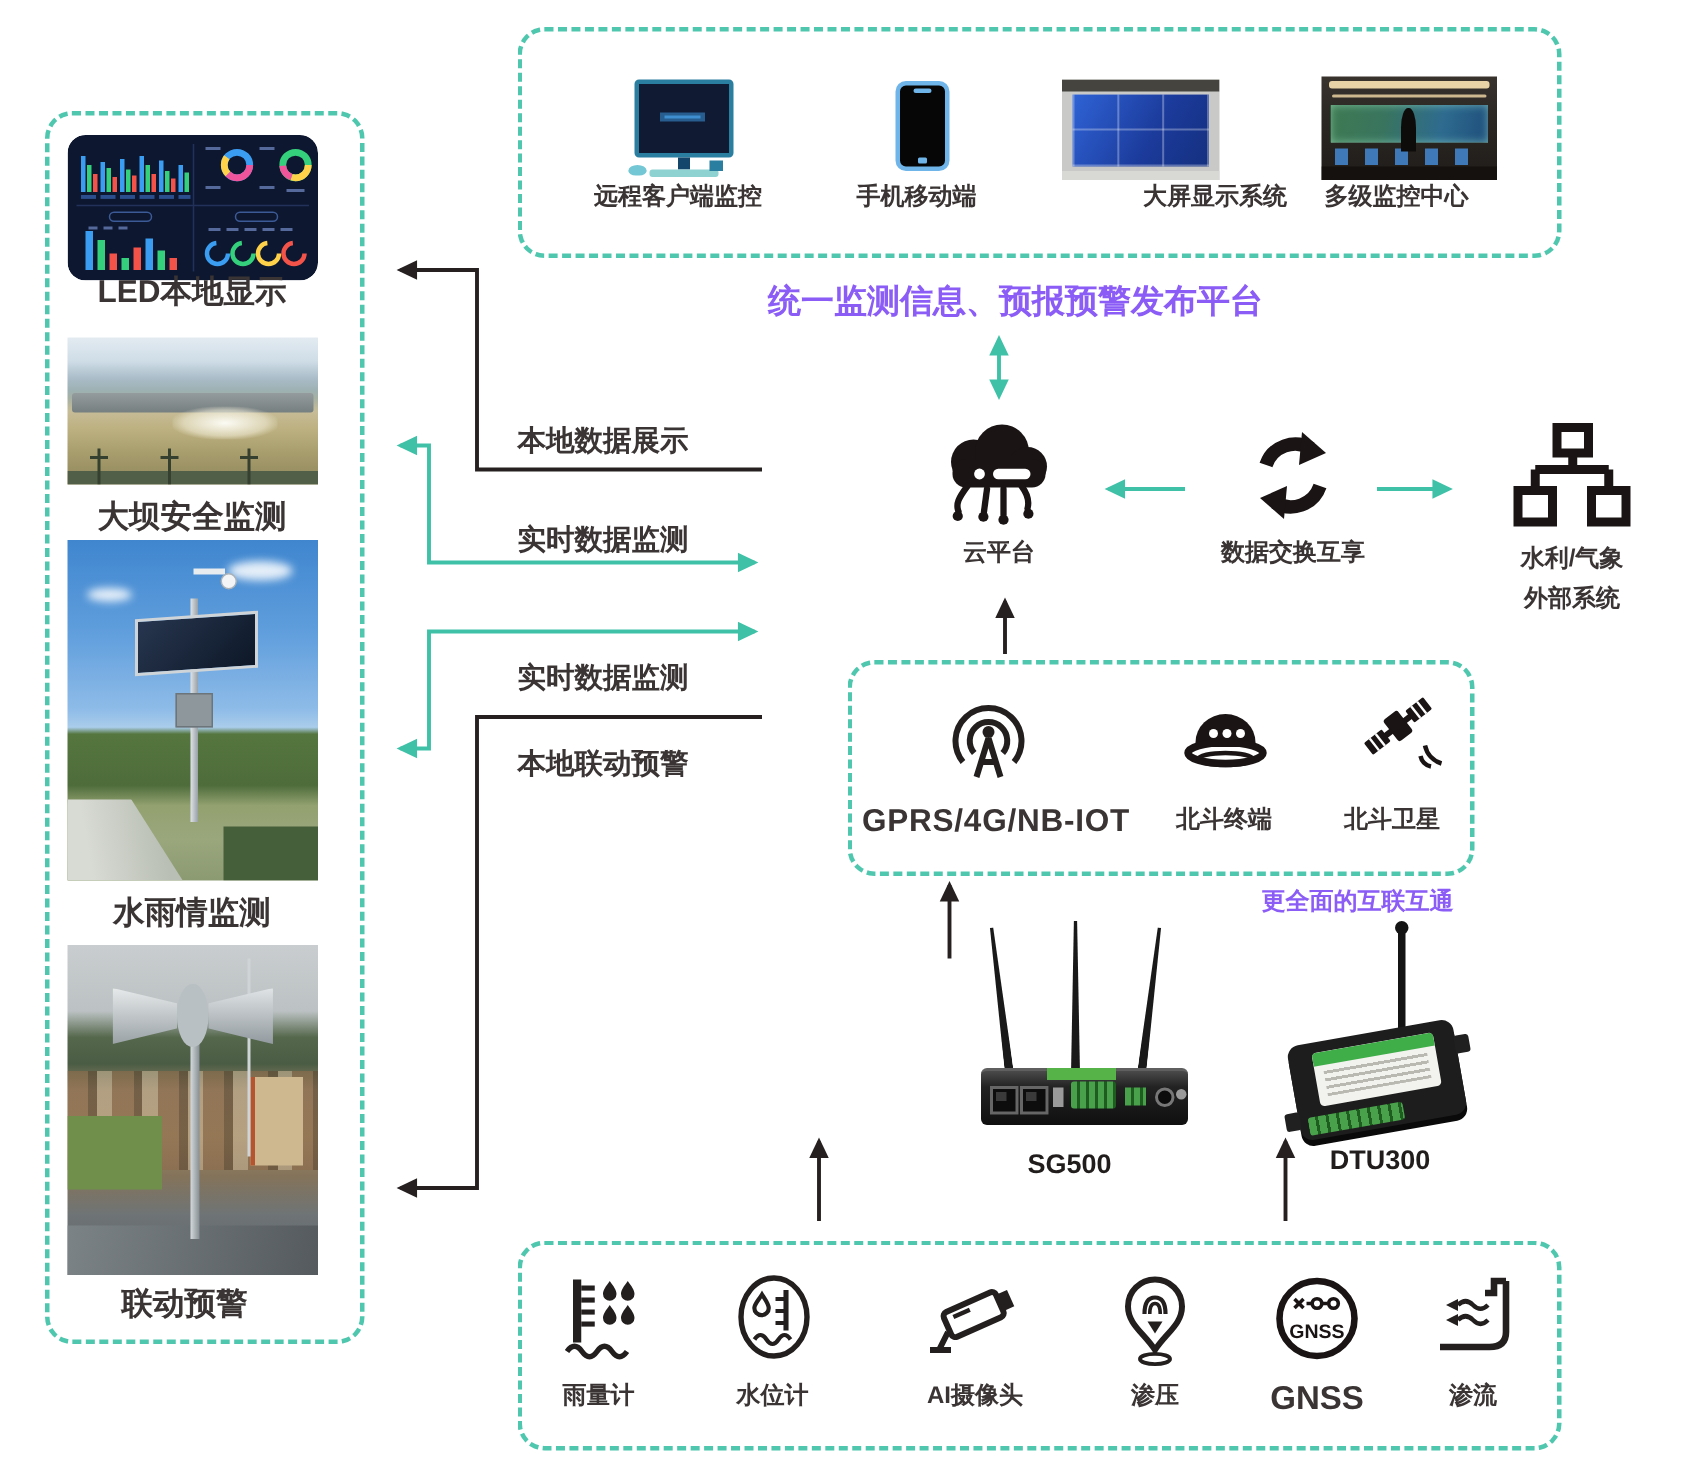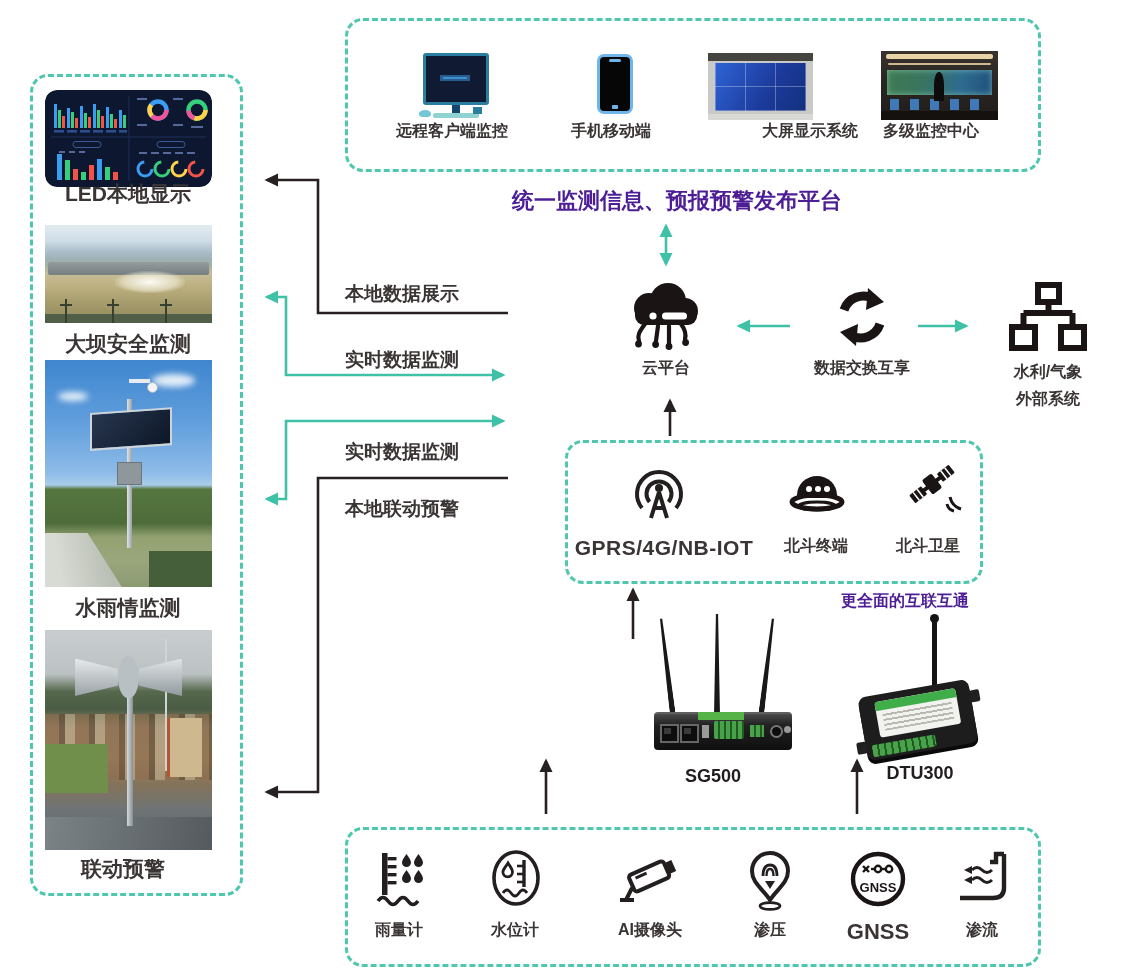--- a/index.html
+++ b/index.html
@@ -4,21 +4,21 @@
 <style>
   html,body{margin:0;padding:0;background:#ffffff;}
   .stage{position:relative;width:1128px;height:973px;background:#fff;overflow:hidden;
          font-family:"Liberation Sans","DejaVu Sans",sans-serif;}
   .abs{position:absolute;}
   .wires{position:absolute;left:0;top:0;pointer-events:none;}
   .dashed-box{position:absolute;border:3px dashed #4ec7ae;border-radius:18px;background:#fff;}
   .lbl{position:absolute;font-weight:700;color:#3a3434;white-space:nowrap;transform:translateX(-50%);}
   .lbl-left{position:absolute;font-weight:700;color:#3a3434;white-space:nowrap;}
   .s19{font-size:19px;} .s20{font-size:16px;} .s21{font-size:21px;} .s22{font-size:22px;}
-  .cap{font-weight:800;color:#4c1d95;}
+  .cap{font-weight:800;color:#8b5cf6;}
   .devlbl{font-size:18px;font-weight:800;color:#211d1d;}
   .photo{position:absolute;overflow:hidden;}
   
   .img-dam{background:linear-gradient(180deg,#e3ebf1 0%,#cfdde7 16%,#a9bcc8 28%,#9db1b3 36%,#a4b0a4 41%,#c6bc97 50%,#bdb181 62%,#a89d6d 78%,#8f875c 100%);}
   .dam-band{position:absolute;left:2%;right:2%;top:38%;height:13%;background:linear-gradient(#949c9d,#767f80);border-radius:2px;}
   .dam-spray{position:absolute;left:42%;top:47%;width:42%;height:22%;background:radial-gradient(ellipse at center,rgba(255,255,250,.95) 0%,rgba(244,240,220,.55) 55%,rgba(244,240,220,0) 75%);}
   .dam-trees{position:absolute;left:0;bottom:0;width:100%;height:9%;background:#515f48;}
   .dam-pylon{position:absolute;bottom:0;width:2px;height:24%;background:#35402f;}
   .dam-pylon::before{content:"";position:absolute;top:20%;left:-5px;width:12px;height:2px;background:#35402f;}
   

